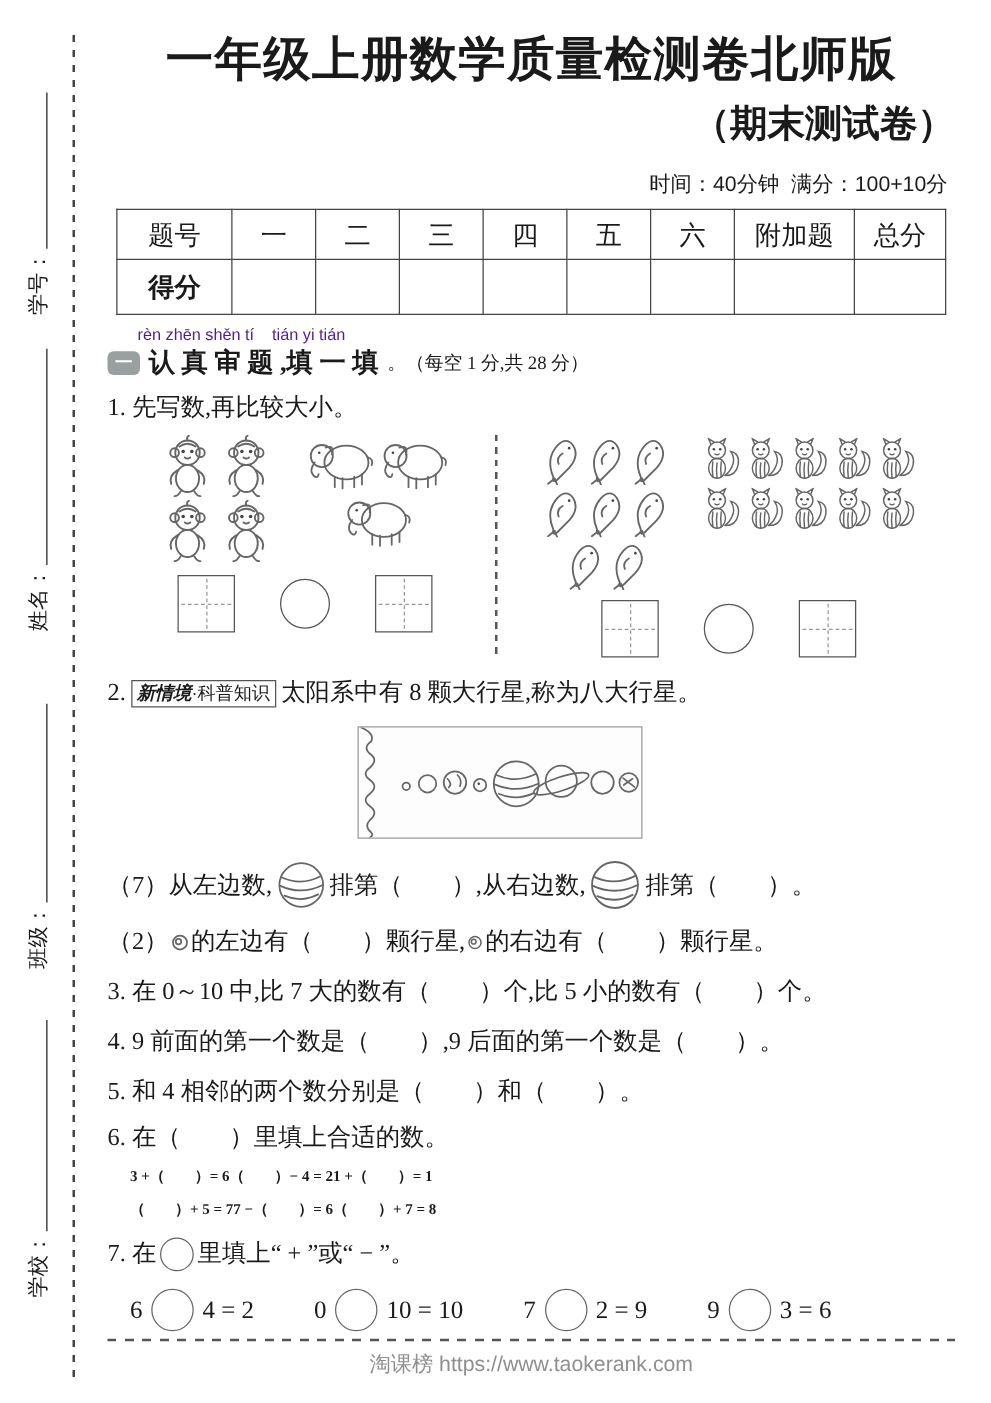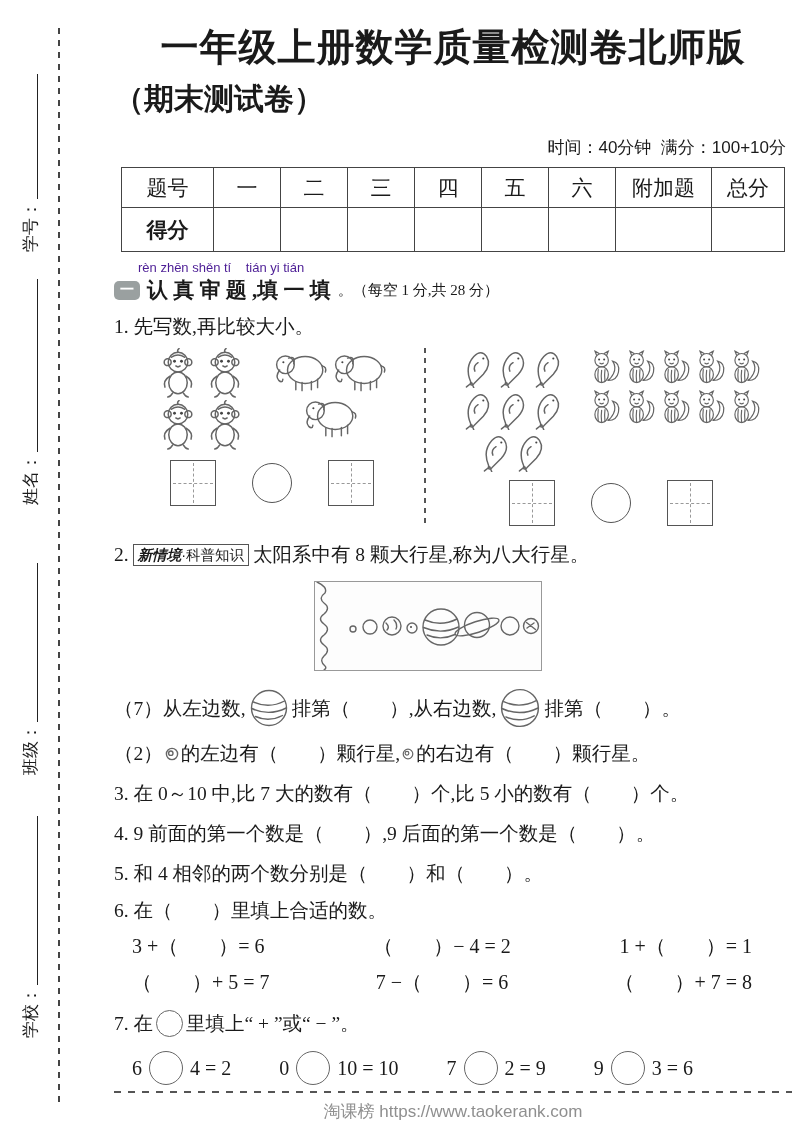--- a/index.html
+++ b/index.html
@@ -13,25 +13,25 @@
                  transform:rotate(-90deg); transform-origin:left top;
                  font-size:17px; height:30px; }
   .margin-item .mlabel { white-space:nowrap; padding-right:2px; }
   .margin-item .mline { flex:1; border-bottom:1.6px solid #222; margin-bottom:4px; }
   .mi-1 { left:12px; top:252px; width:178px; }
   .mi-2 { left:12px; top:505px; width:226px; }
   .mi-3 { left:12px; top:775px; width:212px; }
   .mi-4 { left:12px; top:1038px; width:222px; }
 
   
-  .content { position:absolute; left:86px; top:0; width:678px;margin-left:28px; }
+  .content { position:absolute; left:86px; top:0; width:678px; }
 
   .title { margin-top:22px; text-align:center; font-family:"Liberation Sans", sans-serif;
            font-weight:bold; font-size:38px; letter-spacing:1px; }
-  .subtitle { margin-top:6px; text-align:left; font-family:"Liberation Sans", sans-serif;
+  .subtitle { margin-top:6px; text-align:right; font-family:"Liberation Sans", sans-serif;
               font-weight:bold; font-size:30px; }
   .meta { margin-top:16px; text-align:right; font-family:"Liberation Sans", sans-serif;
           font-size:17px; white-space:pre; padding-right:6px; }
 
   table.score-table { margin-top:8px; margin-left:7px; border-collapse:collapse; width:663px;
                       table-layout:fixed; }
   table.score-table td { border:1.6px solid #444; text-align:center; font-size:21px; }
   table.score-table tr:first-child td { height:40px; }
   table.score-table tr:last-child td { height:44px;font-weight:bold; }
 
@@ -68,22 +68,22 @@
   
   .q2-badge { display:inline-block; border:1.2px solid #555; padding:0 4px; margin:0 4px 0 4px;
               font-size:14.5px; line-height:20px; font-family:"Liberation Sans", sans-serif;text-align:center; }
   .q2-badge .em { font-weight:bold; font-style:italic; }
   .solar-box { margin:14px 0 0 200px; width:228px; height:90px; border:1px solid #999;
                background:#fdfdfd; }
   .planet-inline { margin:0 3px; flex:none; }
   .tiny-planet { margin:0 2px; flex:none; }
 
   
-  .eq-row { display:flex; justify-content:space-between; padding:0 40px 0 18px;
-            margin-top:9px; font-size:20px; }
+  .eq-row { display:flex; justify-content:flex-start; padding:0 40px 0 18px;
+            margin-top:9px; font-size:12px;font-weight:bold; }
   .q7-row { display:flex; align-items:center; gap:48px; margin:14px 0 0 18px; font-size:20px; }
   .q7-item { display:flex; align-items:center; gap:7px; }
   .op-circle { display:inline-block; width:34px; height:34px; border:1.5px solid #666;
                border-radius:50%; background:#fff; flex:none; }
   .op-circle.small { width:27px; height:27px; margin:0 3px; }
 
   
   .foot-dash { margin-top:6px; height:2px;
                background:repeating-linear-gradient(90deg,#555 0 7px, transparent 7px 14px); }
   .brand { margin-top:7px; text-align:center; font-family:"Liberation Sans", sans-serif;

